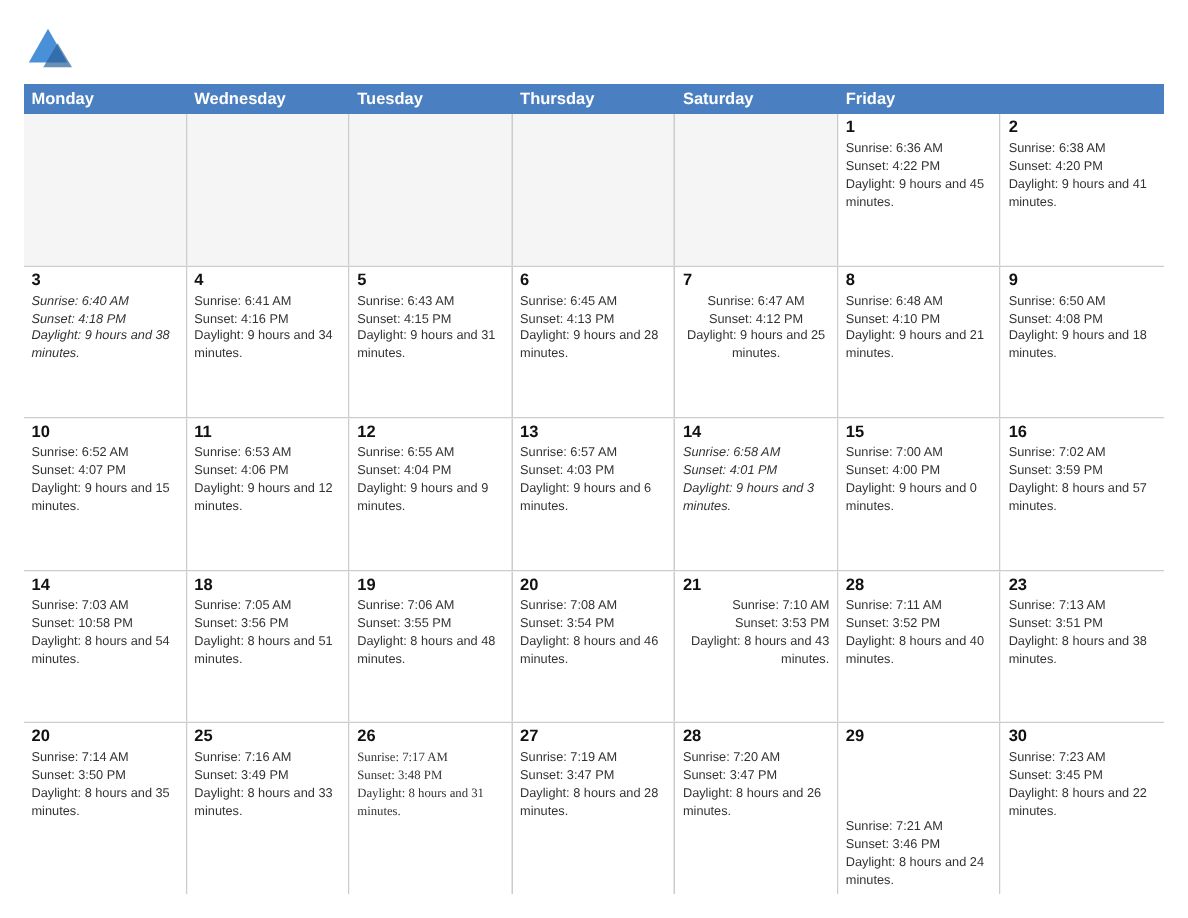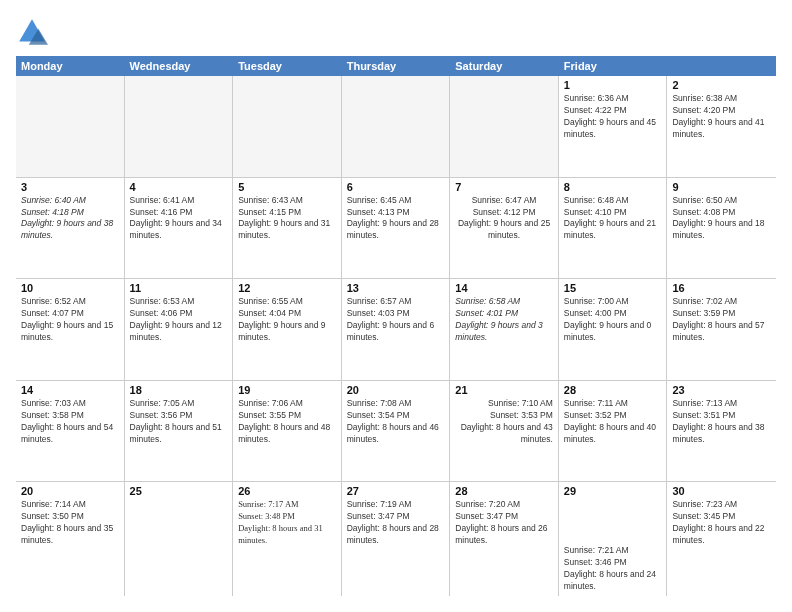--- a/index.html
+++ b/index.html
@@ -247,21 +247,21 @@
             <span class="day-num">16</span>
             <div class="day-info" style="white-space: pre-line;">Sunrise: 7:02 AM
 Sunset: 3:59 PM
 Daylight: 8 hours and 57 minutes.</div>
           </div>
         </div>
         <div class="cal-row">
           <div class="cal-cell">
             <span class="day-num">14</span>
             <div class="day-info" style="white-space: pre-line;">Sunrise: 7:03 AM
-Sunset: 3:58 PM
+Sunset: 10:58 PM
 Daylight: 8 hours and 54 minutes.</div>
           </div>
           <div class="cal-cell">
             <span class="day-num">18</span>
             <div class="day-info" style="white-space: pre-line;">Sunrise: 7:05 AM
 Sunset: 3:56 PM
 Daylight: 8 hours and 51 minutes.</div>
           </div>
           <div class="cal-cell">
             <span class="day-num">19</span>
@@ -296,20 +296,23 @@
         </div>
         <div class="cal-row">
           <div class="cal-cell">
             <span class="day-num">20</span>
             <div class="day-info" style="white-space: pre-line;">Sunrise: 7:14 AM
 Sunset: 3:50 PM
 Daylight: 8 hours and 35 minutes.</div>
           </div>
           <div class="cal-cell">
             <span class="day-num">25</span>
+            <div class="day-info" style="white-space: pre-line;">Sunrise: 7:16 AM
+Sunset: 3:49 PM
+Daylight: 8 hours and 33 minutes.</div>
           </div>
           <div class="cal-cell">
             <span class="day-num">26</span>
             <div class="day-info" style="white-space: pre-line; font-family: Liberation Serif, serif;">Sunrise: 7:17 AM
 Sunset: 3:48 PM
 Daylight: 8 hours and 31 minutes.</div>
           </div>
           <div class="cal-cell">
             <span class="day-num">27</span>
             <div class="day-info" style="white-space: pre-line;">Sunrise: 7:19 AM

